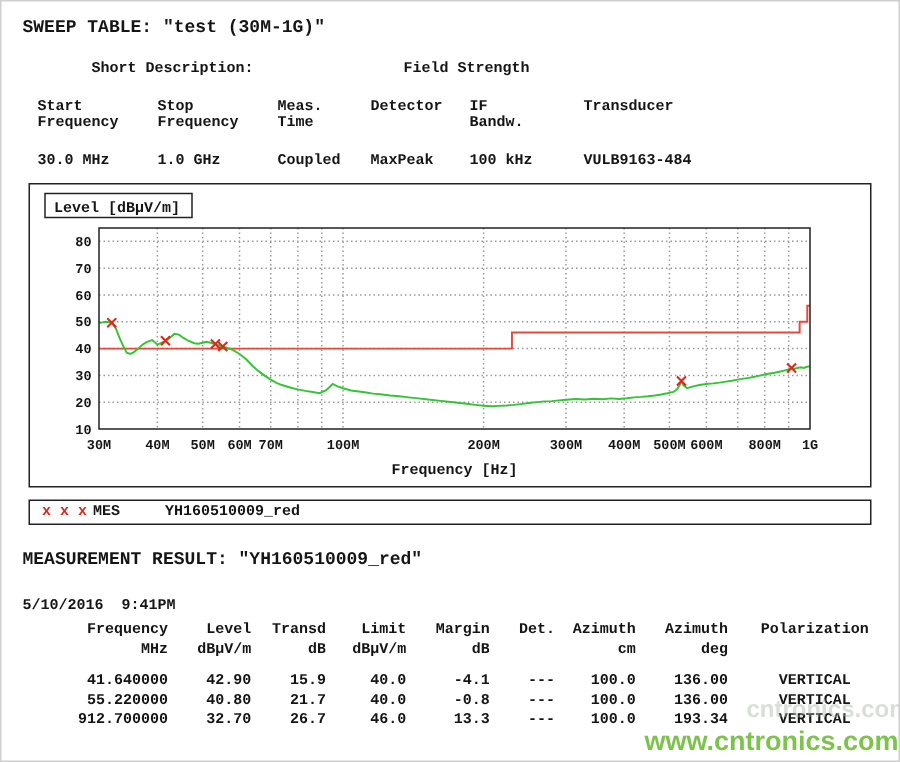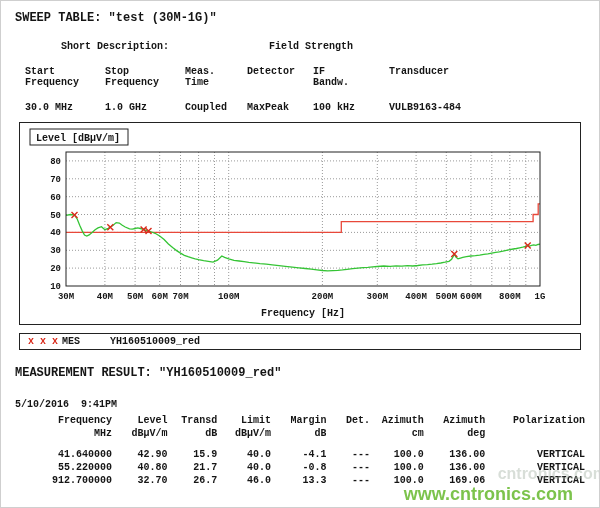--- a/index.html
+++ b/index.html
@@ -29,23 +29,23 @@
   .legend{border:1px solid #222;margin:8px 4px 0 4px;padding:2px 8px;
     font:bold 10px "Liberation Mono",monospace;display:flex;align-items:center}
   .lg-x{color:#d92b1c;margin-right:4px;white-space:pre}
   .lg-name{margin-right:30px}
   .result{margin-top:16px}
   .datetime{margin-top:19px;font:bold 10px "Liberation Mono",monospace;white-space:pre}
   table{border-collapse:collapse;table-layout:fixed;margin:4px 0 0 2px}
   th,td{font:bold 10px "Liberation Mono",monospace;text-align:right;
     padding:1px 0 1px 6px;white-space:pre;overflow:hidden}
   th{vertical-align:bottom}
-  th:last-child,td:last-child{text-align:right;padding-left:16px}
+  th:last-child,td:last-child{text-align:center;padding-left:16px}
   tbody tr:first-child td{padding-top:9px}
-  .watermark{position:absolute;right:26px;bottom:2px;
+  .watermark{position:absolute;right:0;bottom:2px;
     font:bold 18px "Liberation Sans",sans-serif;color:#76c043;opacity:.95}
   .watermark-partial{position:absolute;right:-8px;bottom:24px;
     font:bold 16px "Liberation Sans",sans-serif;color:#9fae9f;opacity:.4}
 </style>
 </head>
 <body>
 
 <div class="page">
 
   <div class="sweep">
@@ -222,21 +222,21 @@
             <td>VERTICAL</td>
           </tr>
           <tr>
             <td>912.700000</td>
             <td>32.70</td>
             <td>26.7</td>
             <td>46.0</td>
             <td>13.3</td>
             <td>---</td>
             <td>100.0</td>
-            <td>169.06</td>
+            <td>193.34</td>
             <td>VERTICAL</td>
           </tr>
         </tbody>
     </table>
   </div>
 
   <div class="watermark-partial">cntronics.com</div>
   <div class="watermark">www.cntronics.com</div>
 
 </div>

